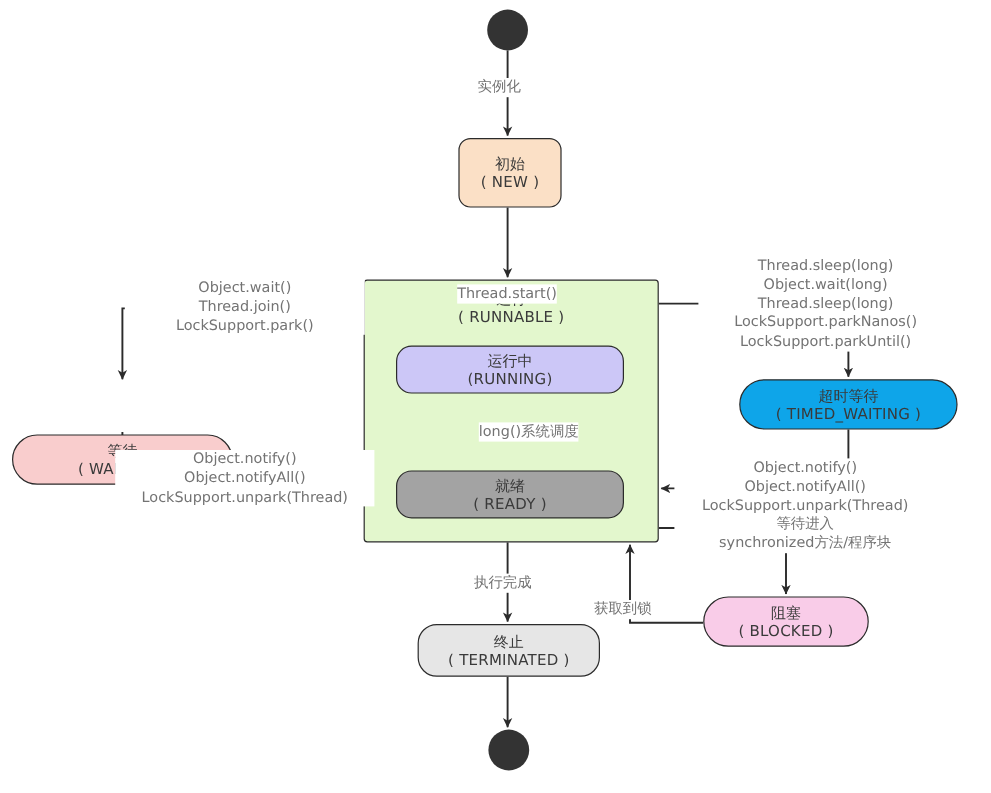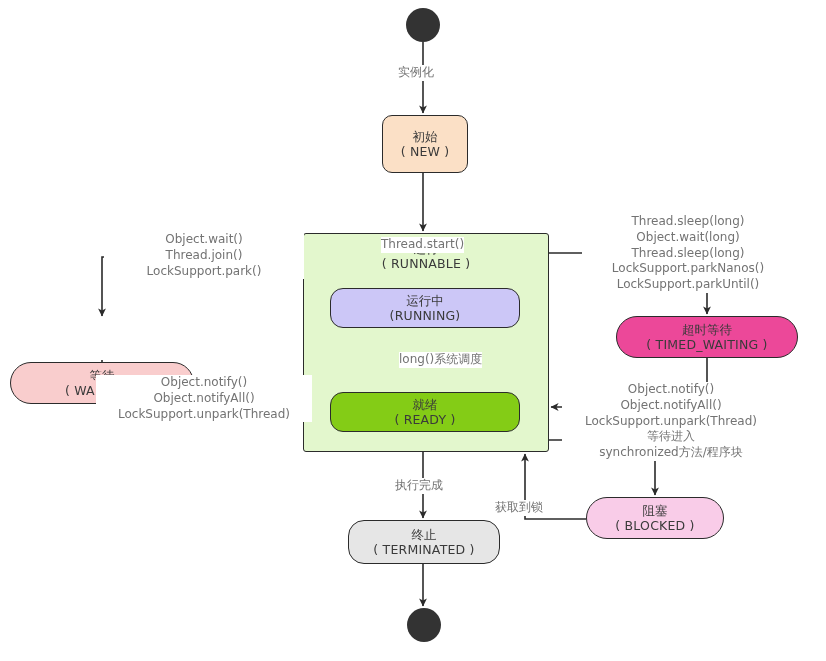--- a/index.html
+++ b/index.html
@@ -71,32 +71,32 @@
     justify-content: flex-start;
     padding-top: 7px;
   }
   #node-running {
     left: 330px; top: 288px; width: 190px; height: 40px;
     background: #ccc7f7;
     border-radius: 13px;
   }
   #node-ready {
     left: 330px; top: 392px; width: 190px; height: 40px;
-    background: #84cc16;
+    background: #a3a3a3;
     border-radius: 13px;
   }
   #node-waiting {
     left: 10px; top: 318px; width: 184px; height: 42px;
     background: #f9cdcd;
     border-radius: 21px;
     margin-top: 44px;
   }
   #node-timed-waiting {
     left: 616px; top: 316px; width: 182px; height: 42px;
-    background: #ec4899;
+    background: #0ea5e9;
     border-radius: 21px;
   }
   #node-blocked {
     left: 586px; top: 497px; width: 138px; height: 42px;
     background: #f9cce8;
     border-radius: 21px;
   }
   #node-terminated {
     left: 348px; top: 520px; width: 152px; height: 44px;
     background: #e6e6e6;

